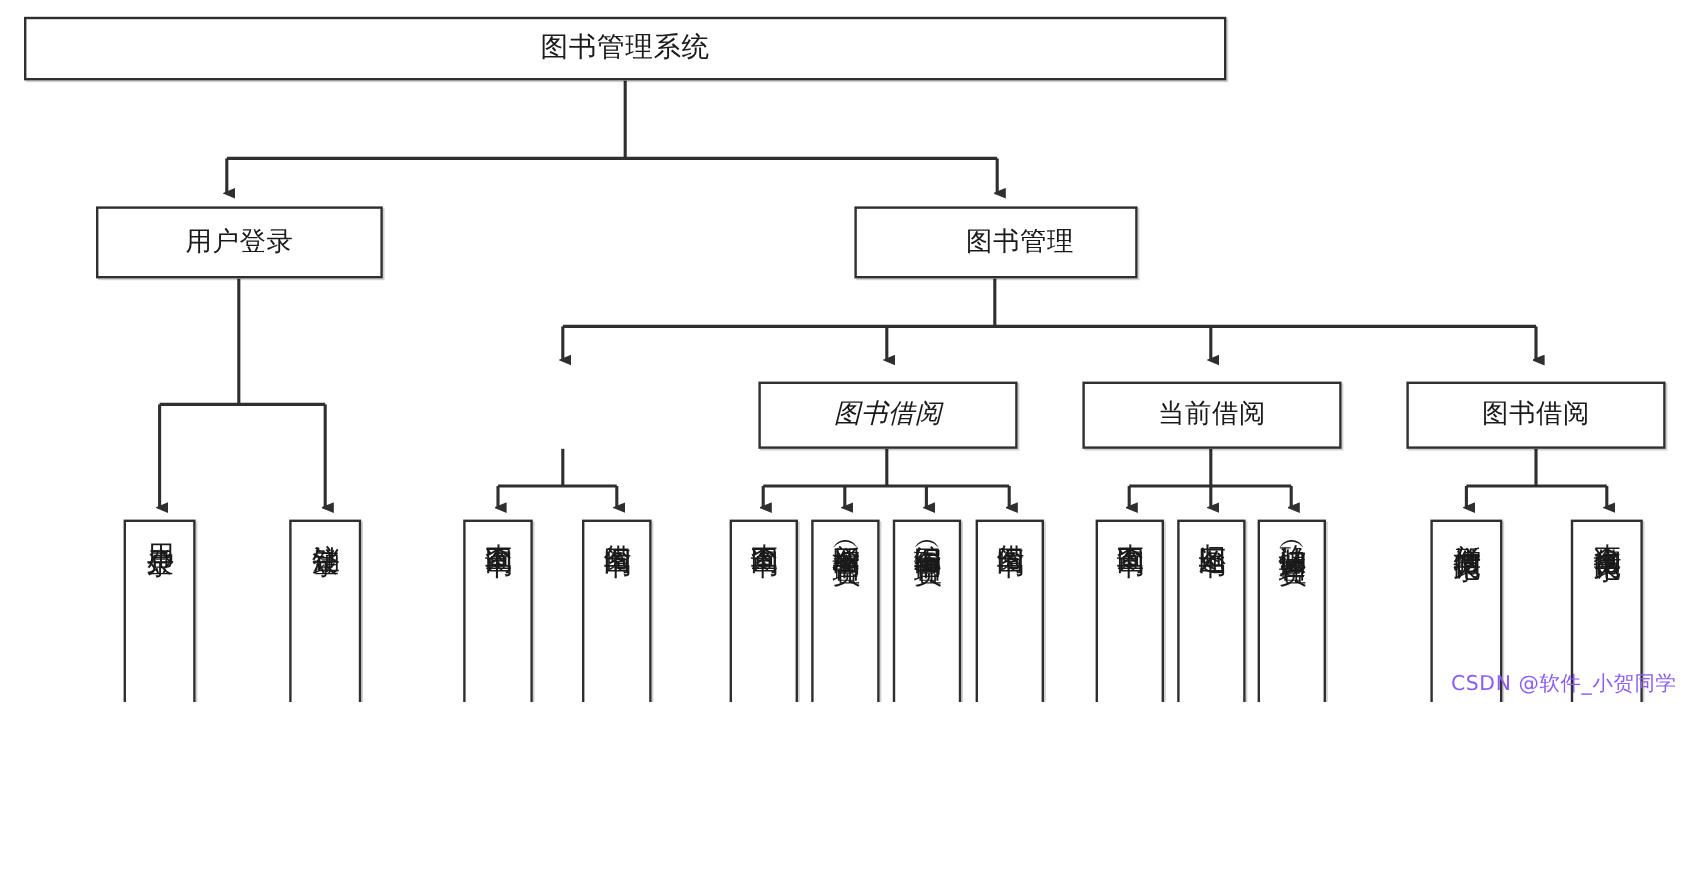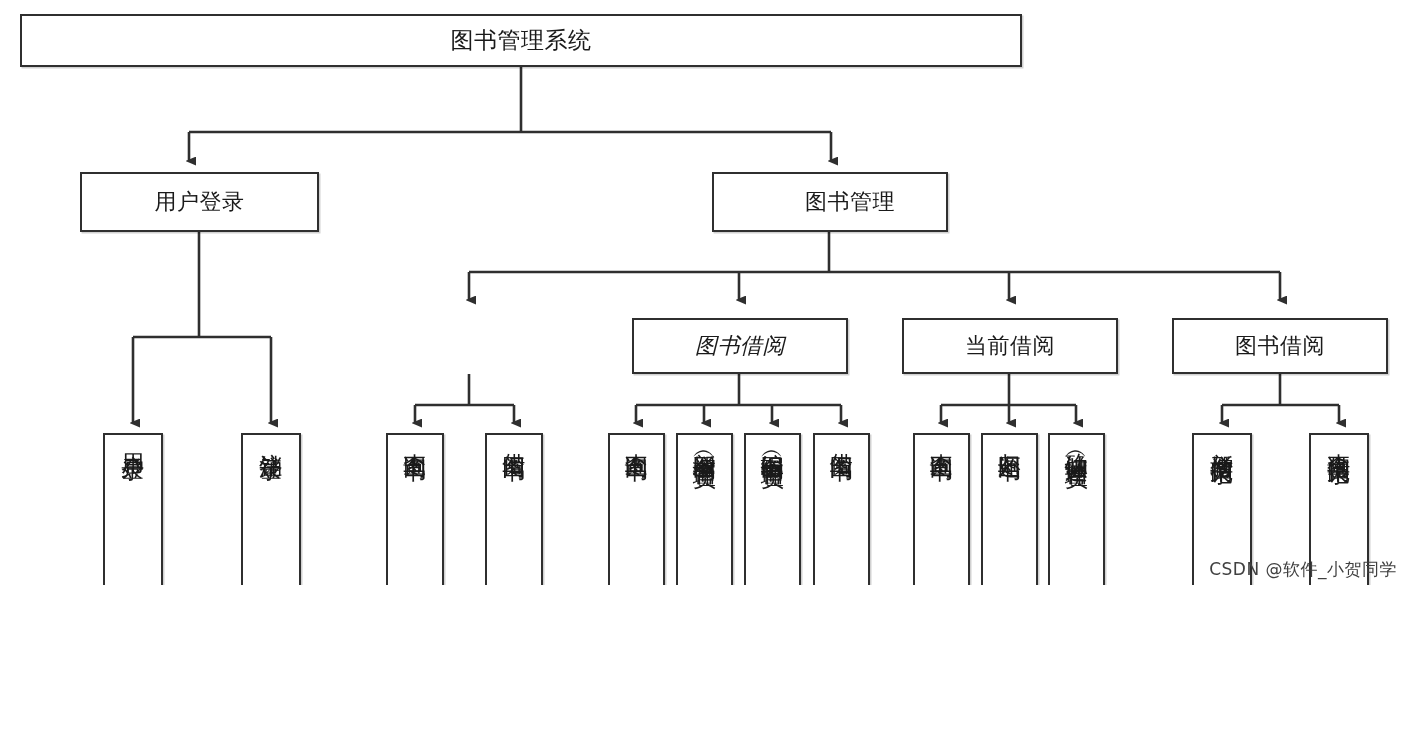--- a/index.html
+++ b/index.html
@@ -62,21 +62,21 @@
     font-size: 23px;
     line-height: 1.06;
     letter-spacing: 2px;
     margin: 0 auto;
   }
   .watermark {
     position: absolute;
     right: 8px;
     bottom: 4px;
     font-size: 17px;
-    color: #404040;
+    color: #8b5cf6;
     letter-spacing: 0.5px;
     white-space: nowrap;
   }
 </style>
 </head>
 <body>
 
 <div id="canvas">
 
   <svg class="lines" viewBox="0 0 1405 747">

